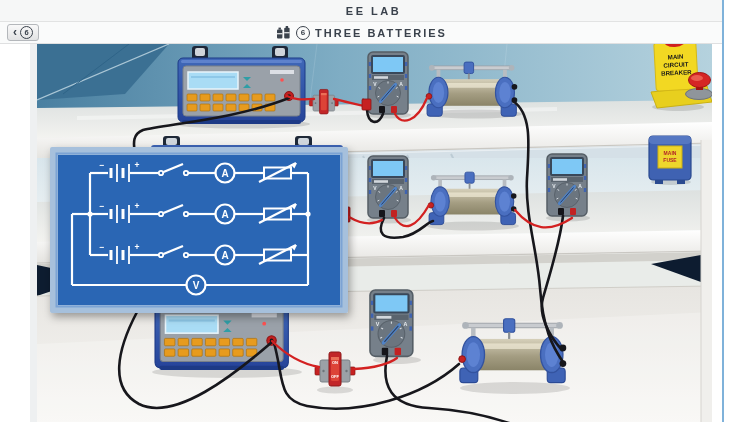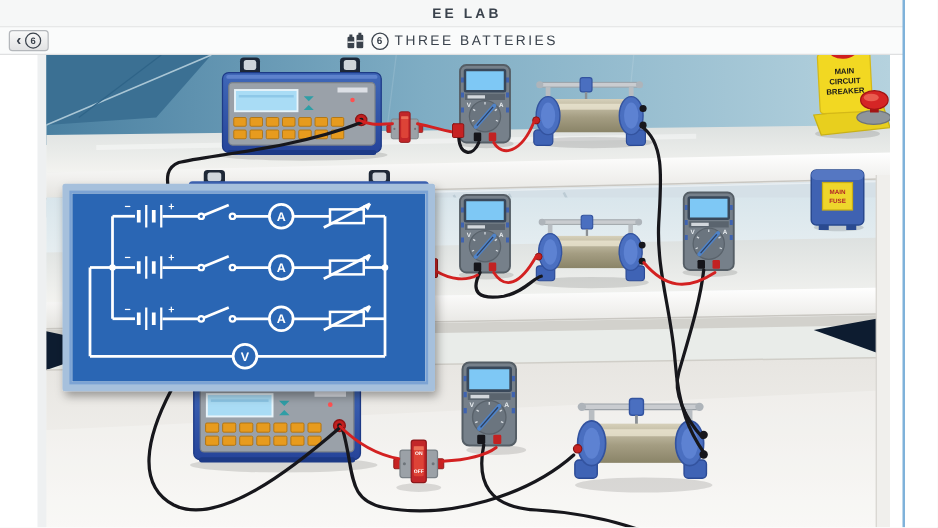--- a/index.html
+++ b/index.html
@@ -9,21 +9,21 @@
   .bar1-title{font-size:11px;font-weight:bold;letter-spacing:2.5px;color:#3a424c;}
   .bar2{position:absolute;left:0;top:22px;width:723px;height:22px;background:#fafbfb;
         border-bottom:1px solid #dfe0e1;display:flex;align-items:center;box-sizing:border-box;}
   .back-btn{position:absolute;left:7px;top:2px;height:17px;padding:0 5px;display:flex;align-items:center;gap:3px;
         background:linear-gradient(#f9f9f9,#e2e3e4);border:1px solid #b4b7bb;border-radius:3px;box-sizing:border-box;}
   .chev{font-size:12px;font-weight:bold;color:#3a424c;line-height:1;transform:translateY(-1px);}
   .badge{width:11px;height:11px;border:1.2px solid #3a424c;border-radius:50%;font-size:7.5px;font-weight:bold;
         color:#3a424c;display:flex;align-items:center;justify-content:center;line-height:1;}
   .badge.lg{width:12px;height:12px;font-size:8px;}
   .bar2-center{margin:0 auto;display:flex;align-items:center;gap:5px;}
-  .bar2-title{font-size:11px;font-weight:normal;letter-spacing:2px;color:#3a424c;}
+  .bar2-title{font-size:11px;font-weight:bold;letter-spacing:2px;color:#3a424c;}
   .gutter{position:absolute;left:30px;top:44px;width:7px;height:378px;background:#eef0f1;}
   .vline{position:absolute;left:722px;top:0;width:2px;height:422px;background:#7fb2da;}
   svg.scene{position:absolute;left:37px;top:44px;}
   svg text{font-family:"Liberation Sans",sans-serif;}
   .dia-label{font-weight:bold;fill:#fff;text-anchor:middle;}
   .sign-text{font-weight:bold;fill:#191919;text-anchor:middle;}
   .fuse-text{font-weight:bold;fill:#b22727;text-anchor:middle;}
   .sw-text{font-weight:bold;fill:#fff;text-anchor:middle;}
   .mm-text{font-weight:bold;fill:#e8ecf0;text-anchor:middle;}
 </style>

